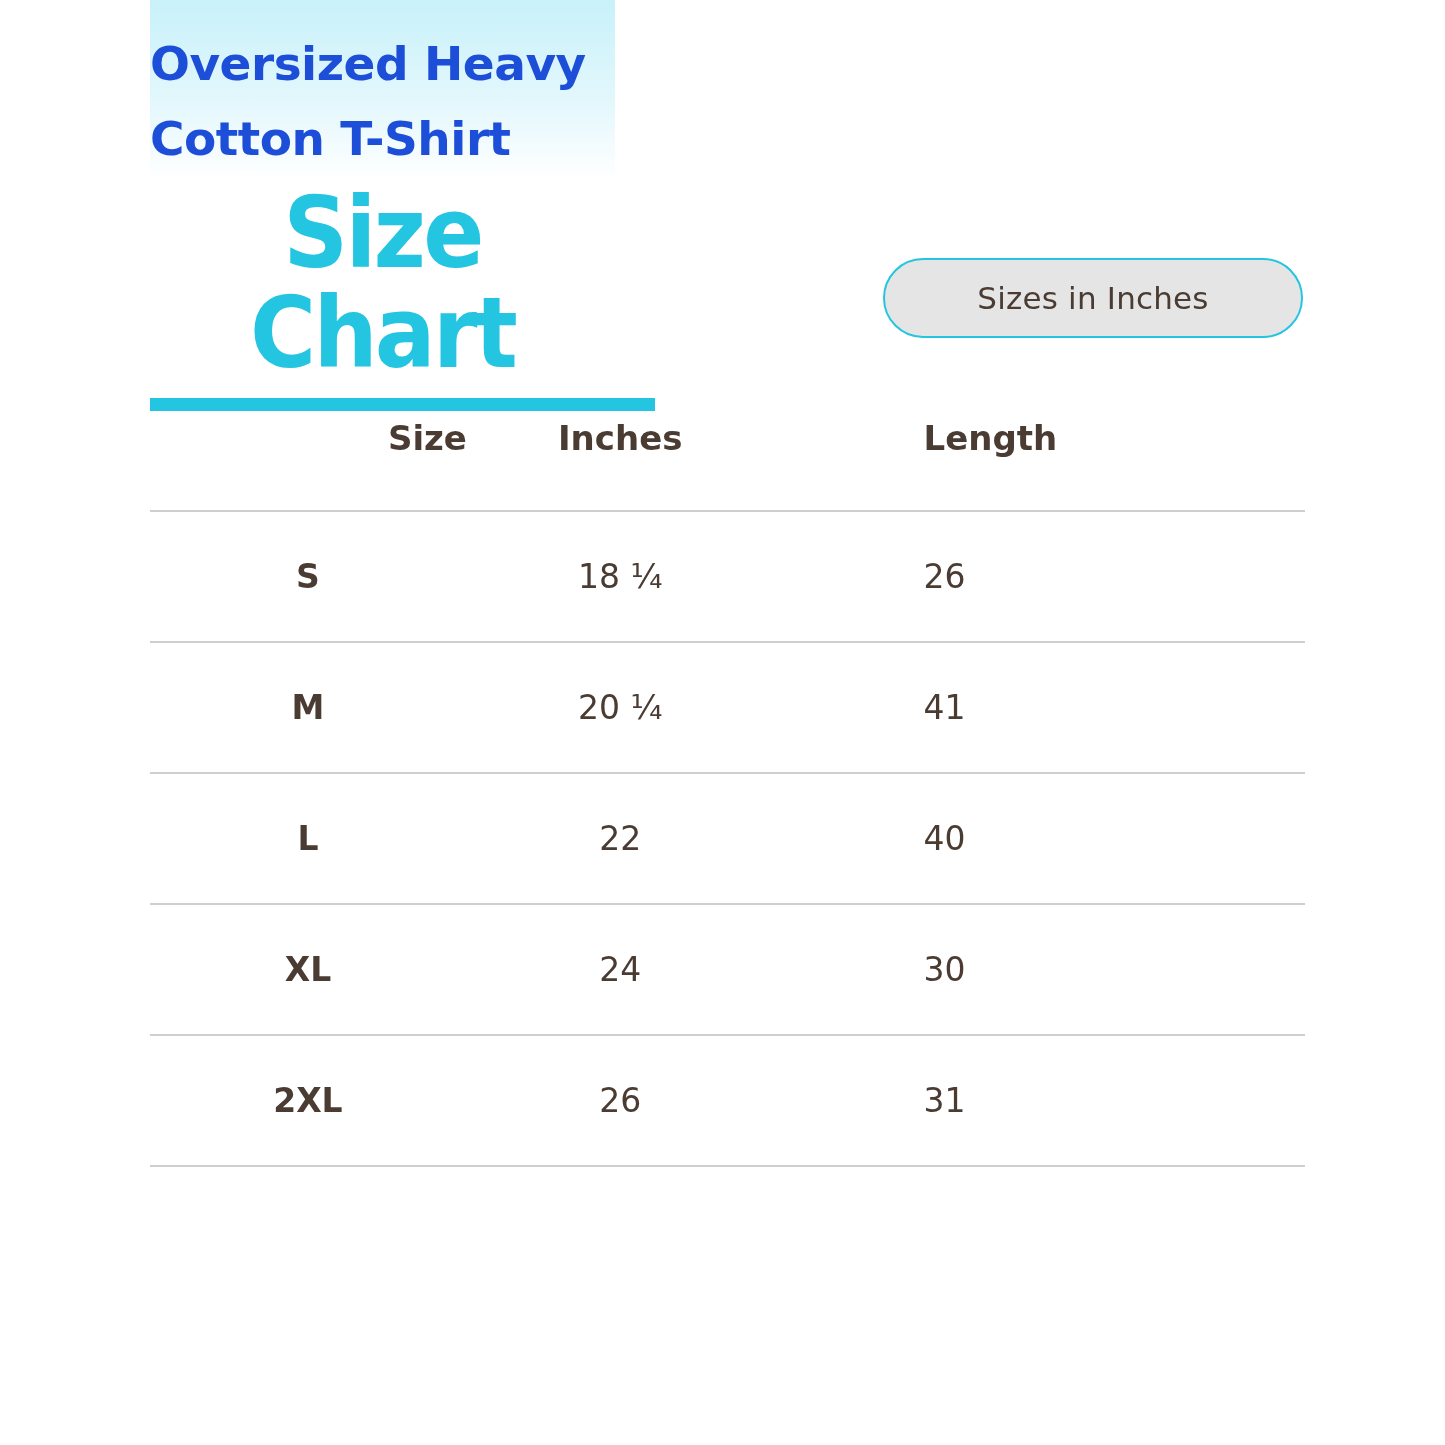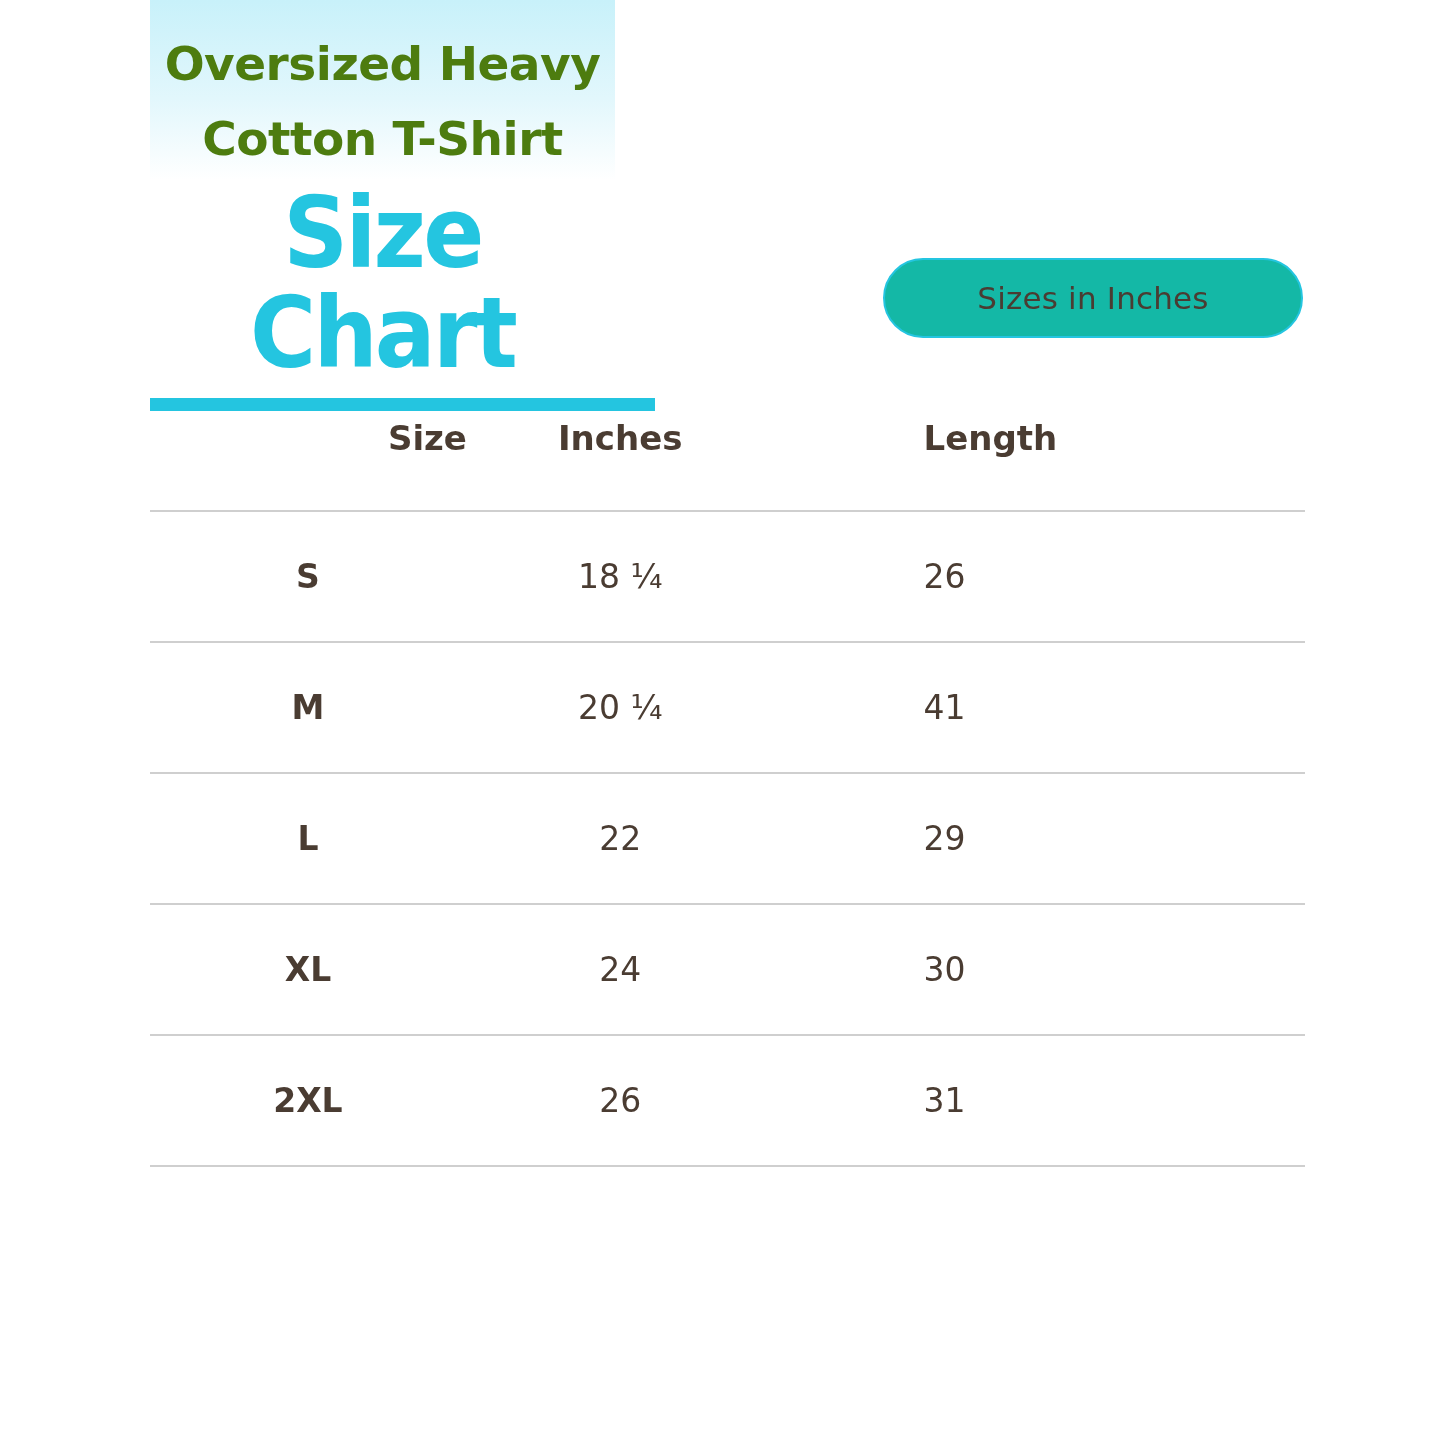--- a/index.html
+++ b/index.html
@@ -37,22 +37,22 @@
     width: 465px;
     height: 180px;
     background: linear-gradient(to bottom, #c8f1fa 0%, #e2f7fc 55%, #ffffff 100%);
     z-index: 0;
   }
 
   .title-lines {
     position: relative;
     z-index: 1;
     padding-top: 26px;
-    text-align: center;
-    color: #4d7c0f;
+    text-align: left;
+    color: #1d4ed8;
     font-family: "DejaVu Sans", sans-serif;
     font-weight: bold;
     font-size: 47px;
     line-height: 1.6;
     letter-spacing: -0.5px;
   }
   .title-line {
     display: block;
     white-space: nowrap;
   }
@@ -83,21 +83,21 @@
 
   
   .units-pill {
     position: absolute;
     left: 883px;
     top: 258px;
     width: 420px;
     height: 80px;
     border: 2px solid #24c5e0;
     border-radius: 40px;
-    background: #14b8a6;
+    background: #e5e5e5;
     display: flex;
     align-items: center;
     justify-content: center;
     box-sizing: border-box;
   }
   .units-pill-label {
     font-family: "DejaVu Sans", sans-serif;
     font-size: 31px;
     color: #4a3c32;
     letter-spacing: 0.2px;
@@ -195,21 +195,21 @@
           <td class="cell-length">26</td>
         </tr>
         <tr>
           <td class="cell-size">M</td>
           <td class="cell-width">20 ¼</td>
           <td class="cell-length">41</td>
         </tr>
         <tr>
           <td class="cell-size">L</td>
           <td class="cell-width">22</td>
-          <td class="cell-length">29</td>
+          <td class="cell-length">40</td>
         </tr>
         <tr>
           <td class="cell-size">XL</td>
           <td class="cell-width">24</td>
           <td class="cell-length">30</td>
         </tr>
         <tr>
           <td class="cell-size">2XL</td>
           <td class="cell-width">26</td>
           <td class="cell-length">31</td>

